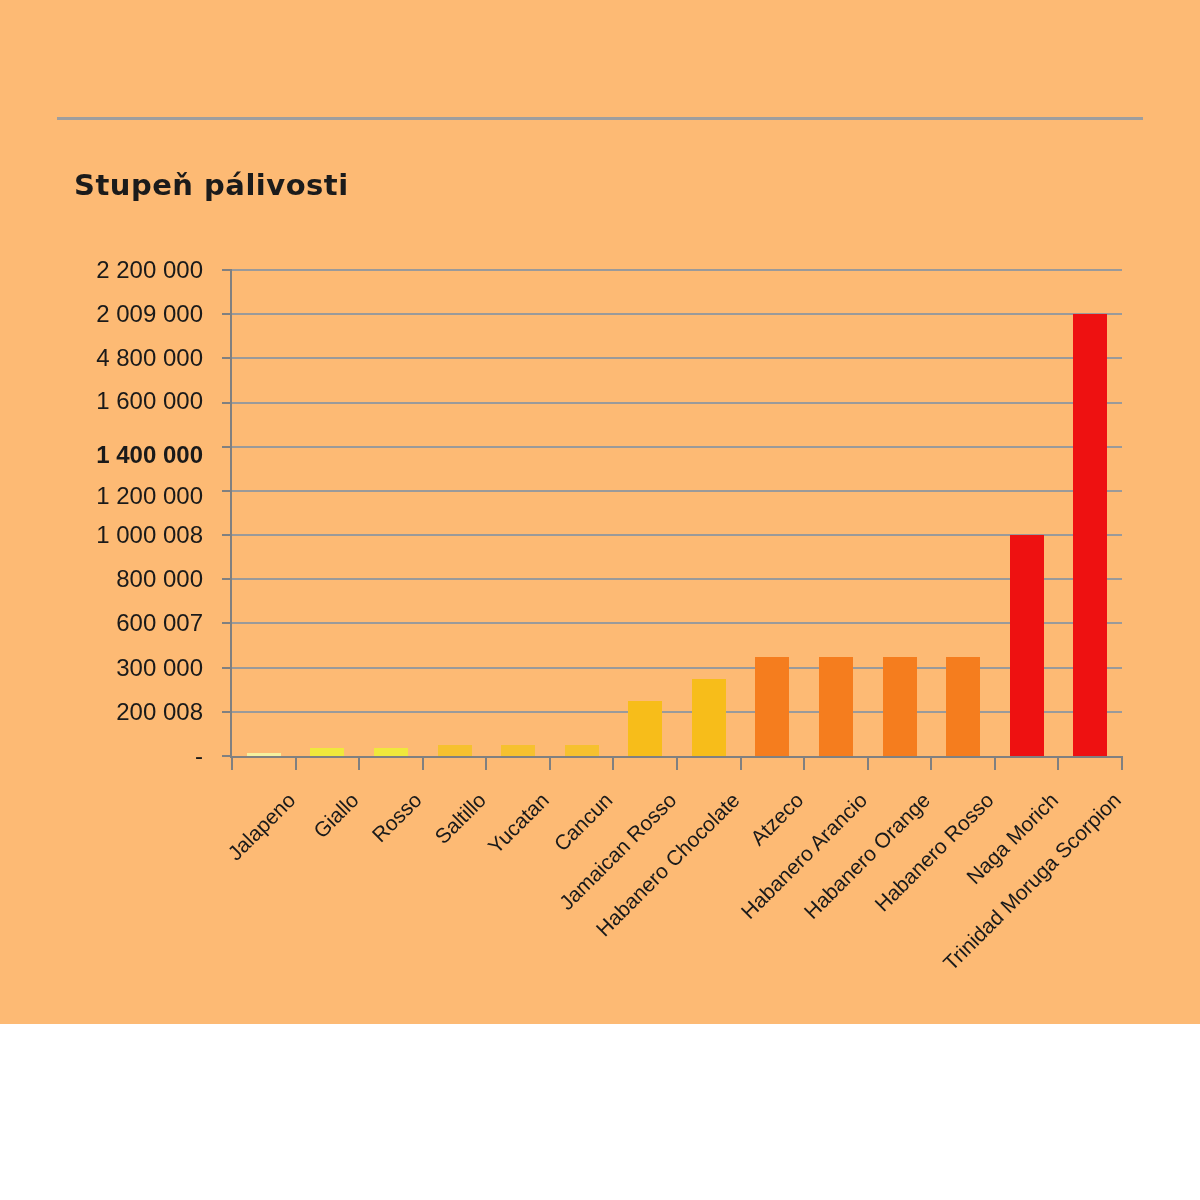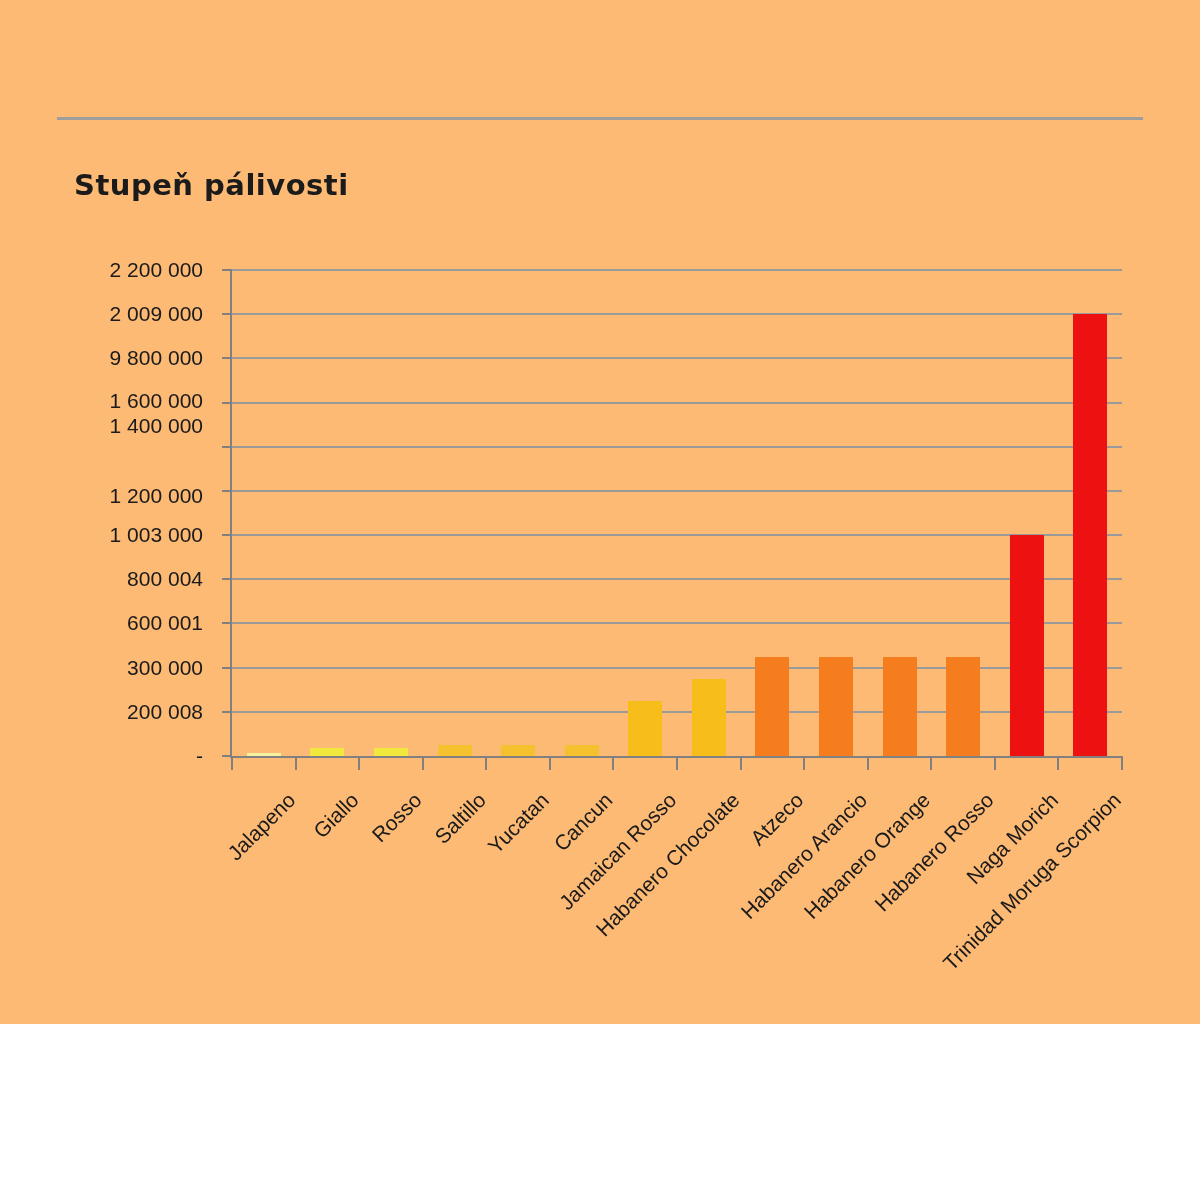--- a/index.html
+++ b/index.html
@@ -69,21 +69,21 @@
   .xtick {
     position: absolute;
     width: 2px;
     height: 14px;
     background: #808080;
   }
   .ylabel {
     position: absolute;
     right: 997px;
     transform: translateY(-50%);
-    font-size: 21px;
+    font-size: 24px;
     color: #1a1a1a;
     white-space: nowrap;
   }
   .xlabel {
     position: absolute;
     font-size: 21px;
     color: #1a1a1a;
     white-space: nowrap;
     transform-origin: 100% 0;
     transform: rotate(-45deg);
@@ -131,33 +131,33 @@
         <div class="bar" style="left: 841.214px; width: 34px; height: 441.818px; background: rgb(238, 17, 17);"></div>
       </div>
     <div id="decor">
         <div class="ytick" style="left: 222px; top: 755px;"></div>
         <div class="ylabel" style="top: 756px;">-</div>
         <div class="ytick" style="left: 222px; top: 710.818px;"></div>
         <div class="ylabel" style="top: 711.818px;">200 008</div>
         <div class="ytick" style="left: 222px; top: 666.636px;"></div>
         <div class="ylabel" style="top: 667.636px;">300 000</div>
         <div class="ytick" style="left: 222px; top: 622.455px;"></div>
-        <div class="ylabel" style="top: 623.455px;">600 001</div>
+        <div class="ylabel" style="top: 623.455px;">600 007</div>
         <div class="ytick" style="left: 222px; top: 578.273px;"></div>
-        <div class="ylabel" style="top: 579.273px;">800 004</div>
+        <div class="ylabel" style="top: 579.273px;">800 000</div>
         <div class="ytick" style="left: 222px; top: 534.091px;"></div>
-        <div class="ylabel" style="top: 535.091px;">1 003 000</div>
+        <div class="ylabel" style="top: 535.091px;">1 000 008</div>
         <div class="ytick" style="left: 222px; top: 489.909px;"></div>
         <div class="ylabel" style="top: 496px;">1 200 000</div>
         <div class="ytick" style="left: 222px; top: 445.727px;"></div>
-        <div class="ylabel" style="top: 426px;">1 400 000</div>
+        <div class="ylabel" style="top: 455px; font-weight: bold;">1 400 000</div>
         <div class="ytick" style="left: 222px; top: 401.545px;"></div>
         <div class="ylabel" style="top: 401px; margin-left: 28px;">1 600 000</div>
         <div class="ytick" style="left: 222px; top: 357.364px;"></div>
-        <div class="ylabel" style="top: 358.364px;">9 800 000</div>
+        <div class="ylabel" style="top: 358.364px;">4 800 000</div>
         <div class="ytick" style="left: 222px; top: 313.182px;"></div>
         <div class="ylabel" style="top: 314.182px;">2 009 000</div>
         <div class="ytick" style="left: 222px; top: 269px;"></div>
         <div class="ylabel" style="top: 270px;">2 200 000</div>
         <div class="xtick" style="left: 231px; top: 756px;"></div>
         <div class="xtick" style="left: 294.571px; top: 756px;"></div>
         <div class="xtick" style="left: 358.143px; top: 756px;"></div>
         <div class="xtick" style="left: 421.714px; top: 756px;"></div>
         <div class="xtick" style="left: 485.286px; top: 756px;"></div>
         <div class="xtick" style="left: 548.857px; top: 756px;"></div>

